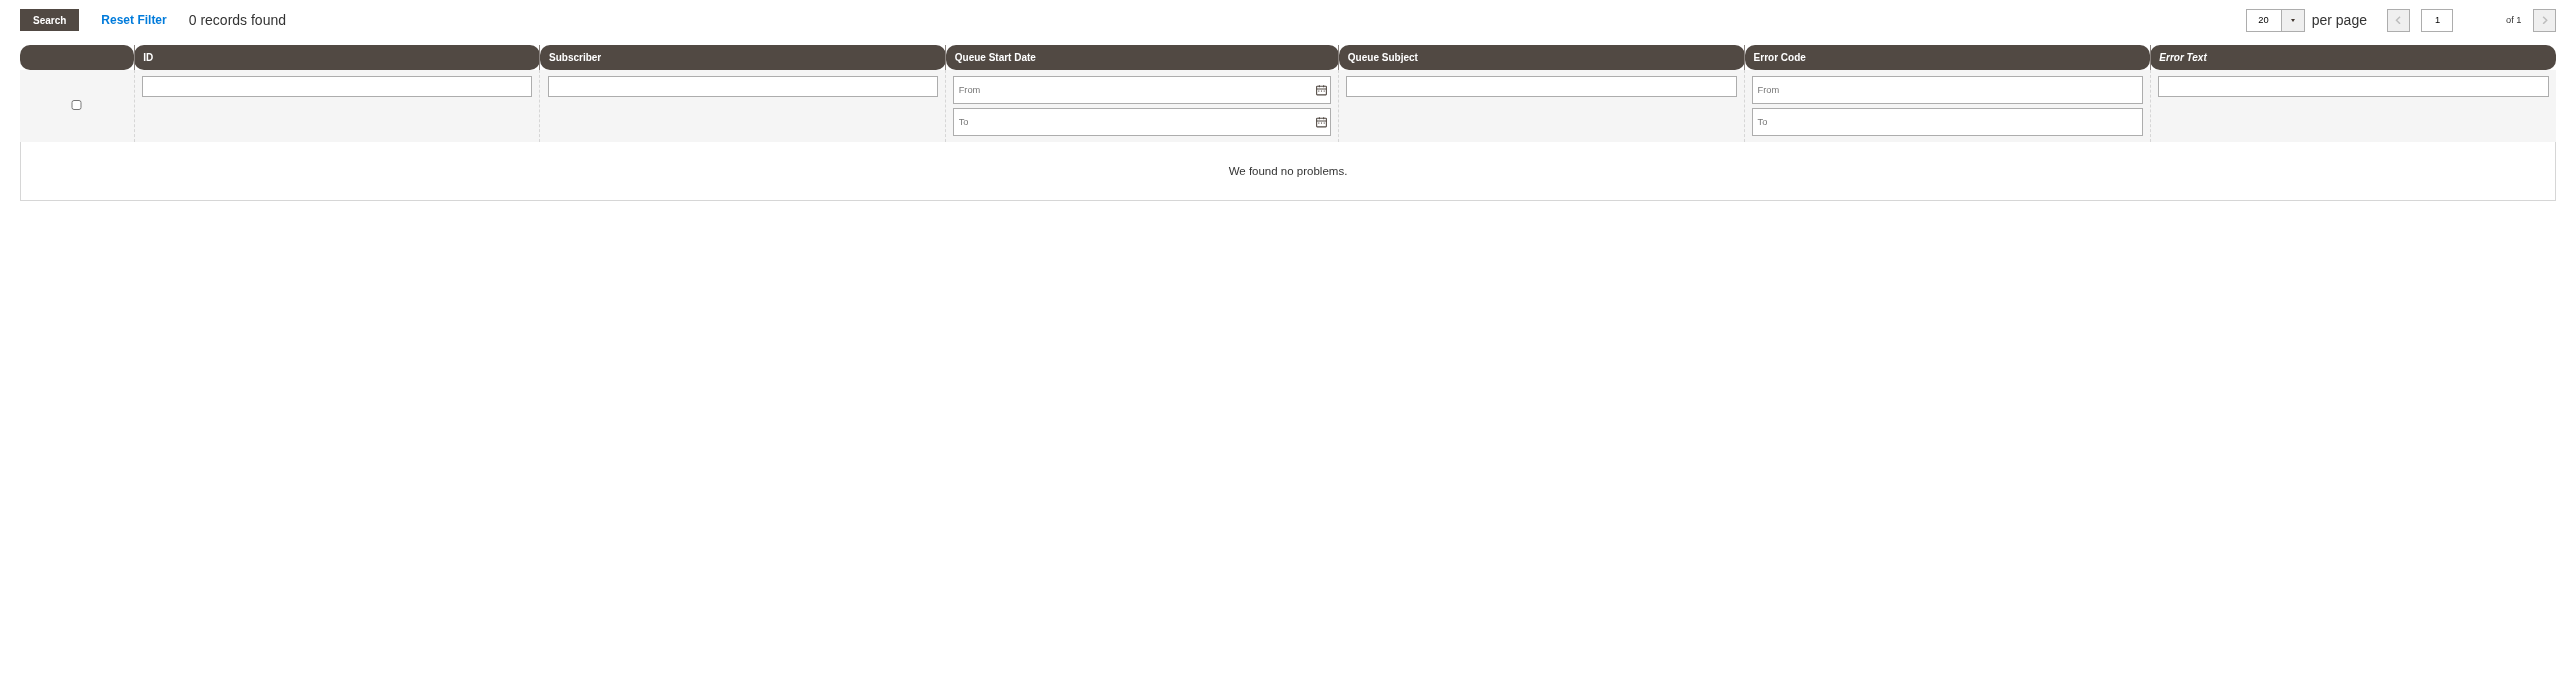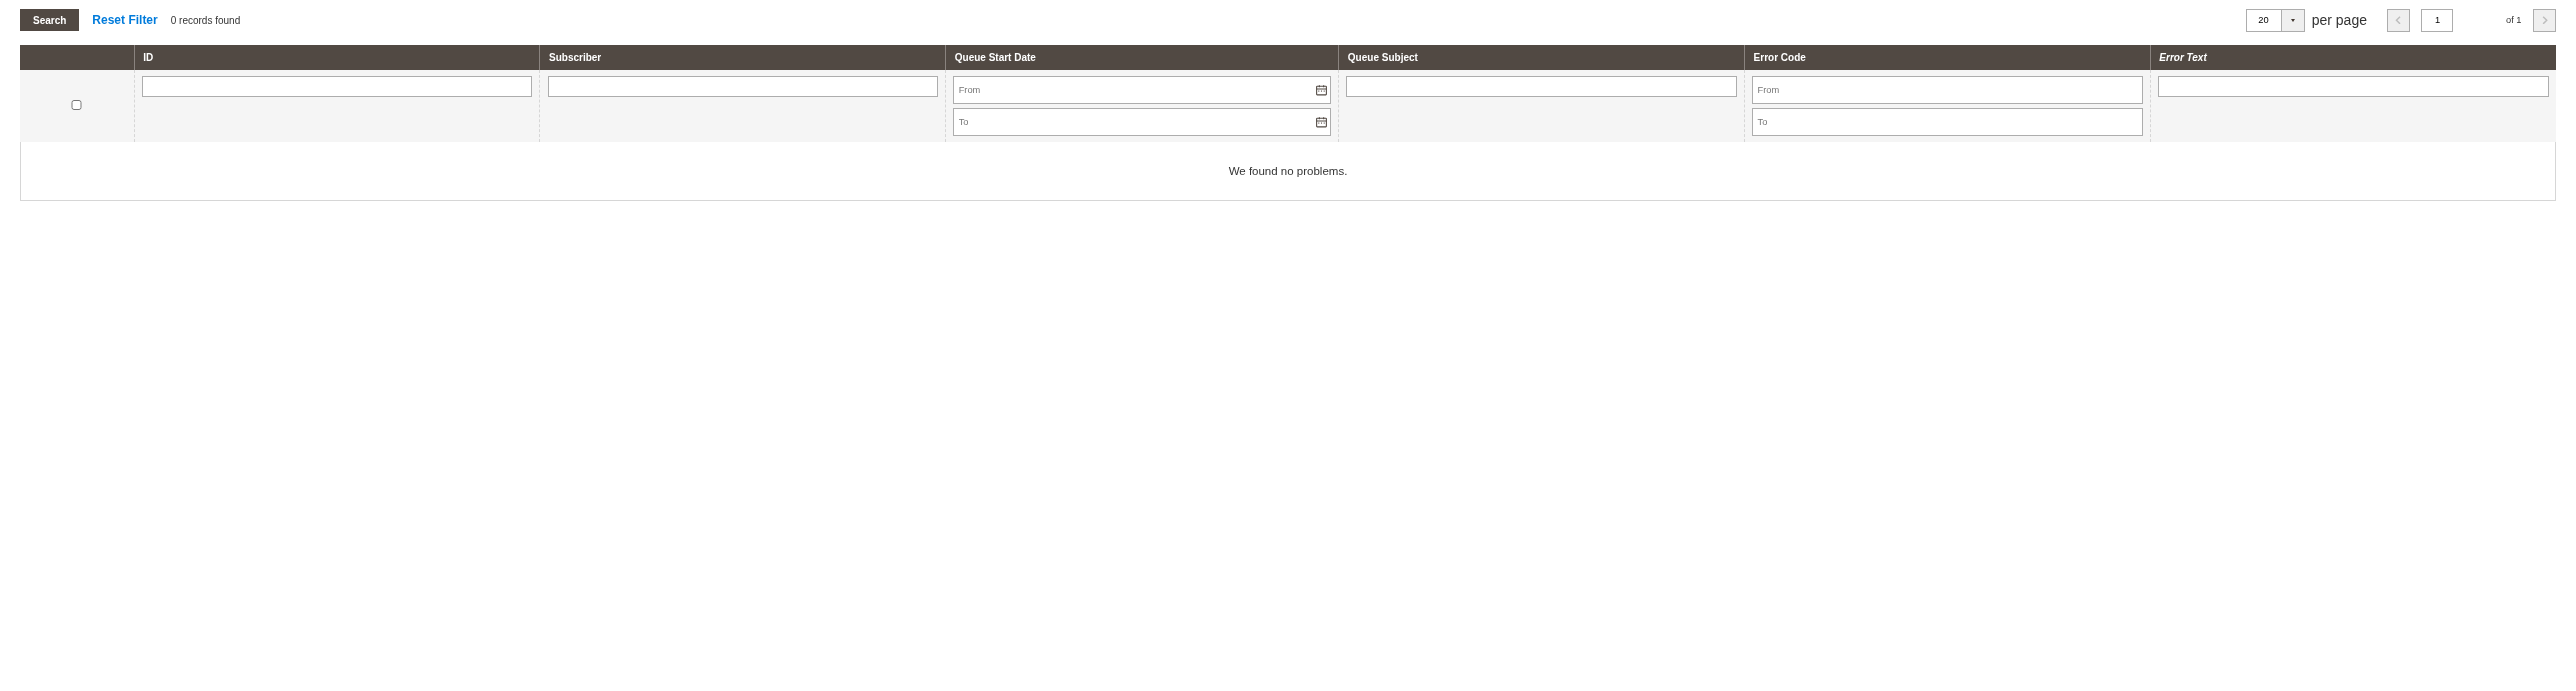--- a/index.html
+++ b/index.html
@@ -8,36 +8,36 @@
     .header-row { display: flex; justify-content: space-between; align-items: center; padding: 14.4px 0 8.6px; }
     .page-title { font-size: 20px; font-weight: 400; color: #41362f; }
     .header-actions { display: flex; align-items: center; gap: 18.7px; }
     .icon-btn { position: relative; cursor: pointer; color: #41362f; display: flex; align-items: center; }
     .badge { position: absolute; top: -4.3px; right: -7.2px; background: #e22626; color: #fff; border-radius: 6.5px; font-size: 7.2px; font-weight: 700; padding: 0.7px 3.6px; line-height: 8.6px; }
     .user-btn { display: flex; align-items: center; gap: 4.3px; cursor: pointer; color: #41362f; }
     .user-name { font-size: 9.3px; }
     .caret-down { width: 0; height: 0; border-left: 2.9px solid transparent; border-right: 2.9px solid transparent; border-top: 3.6px solid #41362f; }
 
     .toolbar { display: flex; justify-content: space-between; align-items: center; padding: 8.6px 0 13px; }
-    .toolbar-left { display: flex; align-items: center; gap: 13px; }
+    .toolbar-left { display: flex; align-items: center; gap: 22px; }
     .btn-primary { background: #514943; color: #fff; border: none; padding: 5.8px 13px; font-size: 10px; cursor: pointer; font-weight: 600; }
     .link { color: #007bdb; cursor: pointer; font-size: 12px; font-weight: 600; }
-    .records-found { color: #333; font-size: 10px; }
+    .records-found { color: #333; font-size: 14px; }
     .toolbar-right { display: flex; align-items: center; gap: 0; }
     .page-size-wrap { display: flex; align-items: center; }
     .page-size-input { width: 36px; height: 23px; border: 0.7px solid #adadad; text-align: center; font-size: 9.3px; }
     .page-size-toggle { width: 23px; height: 23px; border: 0.7px solid #adadad; border-left: none; background: #efefef; display: flex; align-items: center; justify-content: center; cursor: pointer; }
     .per-page-label { margin-left: 7.2px; font-size: 14px; margin-right: 20px; }
     .pager-btn { width: 23px; height: 23px; border: 0.7px solid #adadad; background: #efefef; display: flex; align-items: center; justify-content: center; cursor: pointer; color: #333; }
     .pager-btn.disabled { color: #bdbdbd; cursor: default; }
     .pager-input { width: 32px; height: 23px; border: 0.7px solid #adadad; text-align: center; font-size: 9.3px; margin: 0 11.5px; }
     .pager-total { font-size: 9.3px; margin-right: 11.5px; padding-left: 41px; }
 
     table.grid { width: 100%; border-collapse: collapse; table-layout: fixed; }
-    table.grid thead th { background: #514943; color: #fff; font-weight: 600; font-size: 10px; text-align: left; padding: 7.2px 8.6px; border-right: 0.7px solid #8a837f; }
+    table.grid thead th { background: #514943; color: #fff; font-weight: 600; font-size: 10px; text-align: left; padding: 7.2px 8.6px; border-right: 0.7px solid #8a837f; border-radius: 10px; }
     table.grid thead th:last-child { border-right: none; font-style: italic; }
     .col-check { width: 32px; text-align: center; }
     .col-id { width: 16%; }
     .col-sub { width: 16%; }
     .col-qstart { width: 15.5%; }
     .col-qsubj { width: 16%; }
     .col-ecode { width: 16%; }
     .col-etext { width: 16%; }
 
     tr.filter-row td { background: #f5f5f5; padding: 5.8px 7.2px; vertical-align: top; border-right: 0.7px dashed #d6d6d6; }

